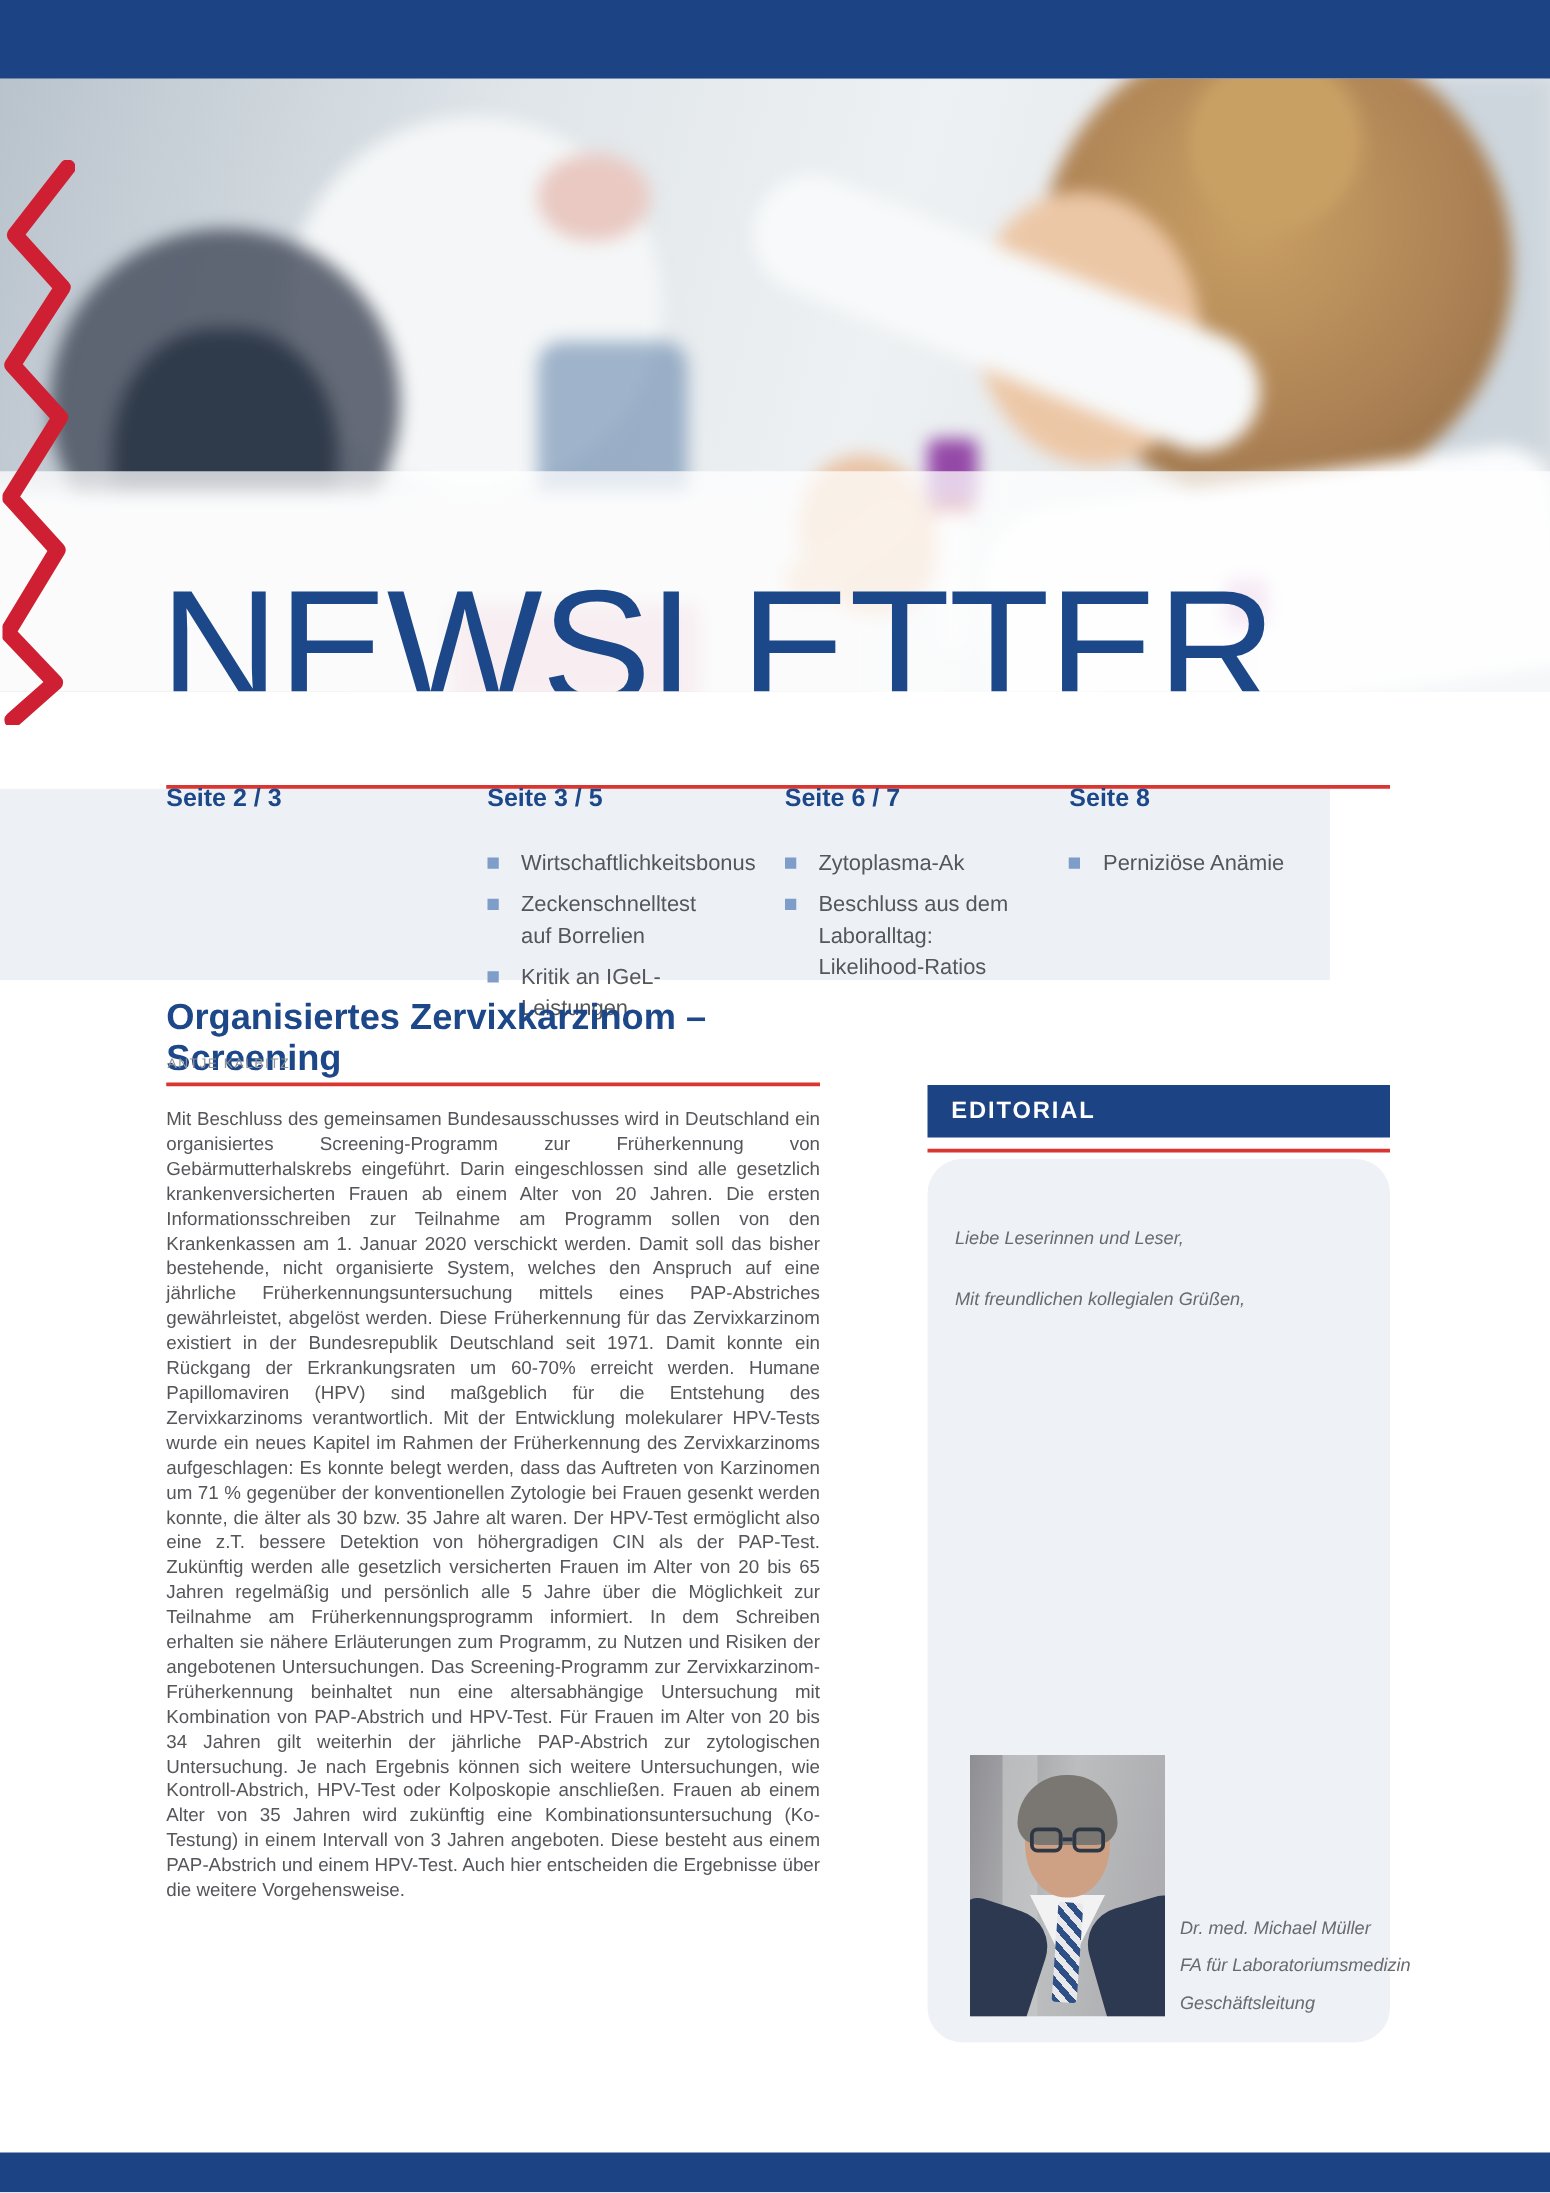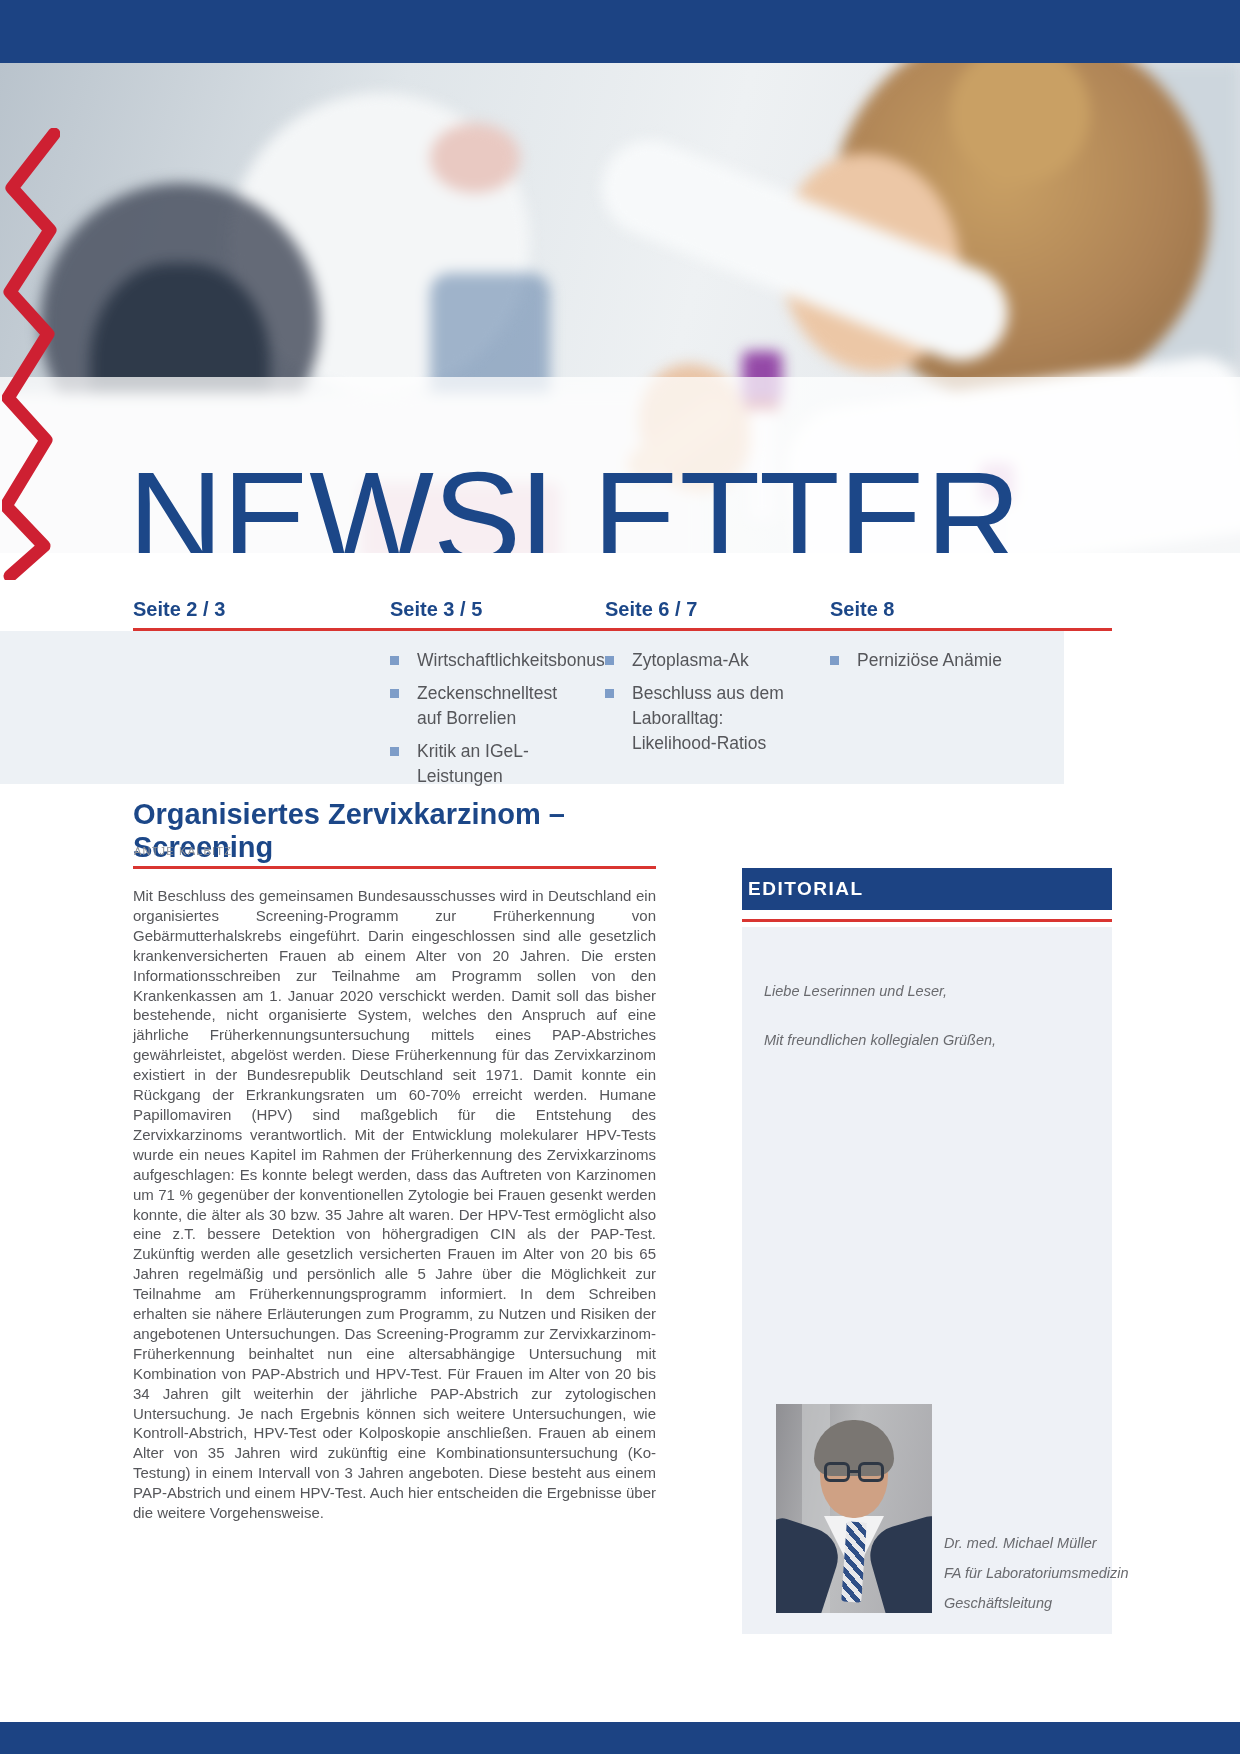--- a/index.html
+++ b/index.html
@@ -38,39 +38,39 @@
   .tube2-body { left:1004px; top:458px; width:26px; height:70px; background:rgba(246,246,251,.85); }
   .hero-band { position:absolute; left:0; top:314px; width:1240px; height:176px; background:rgba(255,255,255,.74); }
   .masthead { position:absolute; left:128px; top:390px; font-size:132px; line-height:1; font-weight:400; letter-spacing:-1px; color:#1c4788; }
 
   
   .logo { position:absolute; left:2px; top:128px; width:58px; height:452px; }
 
   
   .toc-box { position:absolute; left:0; top:631px; width:1064px; height:153px; background:#edf1f5; }
   .toc-rule { position:absolute; left:133px; top:628px; width:979px; height:3px; background:#d93531; }
-  .toc { position:absolute; left:133px; top:598px; width:979px; display:flex; }
+  .toc { position:absolute; left:133px; top:628px; width:979px; display:flex;gap:23px; }
   .toc-col { position:relative; }
   .toc-col:nth-child(1){ width:257px; } .toc-col:nth-child(2){ width:215px; }
   .toc-col:nth-child(3){ width:225px; } .toc-col:nth-child(4){ width:282px; }
   .toc-col h2 { font-size:20px; font-weight:bold; color:#1c4788; }
   .toc-col ul { list-style:none; margin-top:27px; padding-right:22px; }
   .toc-col li { position:relative; padding-left:27px; margin-bottom:8px; font-size:17.5px; line-height:25px; color:#55565a; }
   .toc-col li::before { content:""; position:absolute; left:0; top:8px; width:9px; height:9px; background:#7e9dc8; }
 
   
   .article-title { position:absolute; left:133px; top:798px; width:580px; font-size:29px; font-weight:bold; color:#1c4788; }
   .article-author { position:absolute; left:134px; top:845px; font-size:11px; letter-spacing:1.2px; color:#909296; }
   .article-rule { position:absolute; left:133px; top:866px; width:523px; height:2.5px; background:#d93531; }
   .article-body { position:absolute; left:133px; top:886px; width:523px; font-size:15px; line-height:19.9px; text-align:justify; color:#55565a; hyphens:auto; }
 
   
-  .ed-header { position:absolute; left:742px; top:868px; width:370px; height:42px; background:#1c4383; color:#fff; font-size:19px; font-weight:bold; letter-spacing:1.5px; line-height:42px; padding-left:6px; }
+  .ed-header { position:absolute; left:742px; top:868px; width:370px; height:42px; background:#1c4383; color:#fff; font-size:19px; font-weight:bold; letter-spacing:1.5px; line-height:42px; padding-left:19px; }
   .ed-rule { position:absolute; left:742px; top:919px; width:370px; height:2.5px; background:#d93531; }
-  .ed-panel { position:absolute; left:742px; top:927px; width:370px; height:707px; background:#eef1f6; padding:52px 15px 0 22px; }
+  .ed-panel { position:absolute; left:742px; top:927px; width:370px; height:707px; background:#eef1f6; padding:52px 15px 0 22px;border-radius:28px; }
   .ed-panel p { font-style:italic; font-size:14.5px; line-height:24.5px; color:#696a6e; }
   .ed-panel p.greet { margin-bottom:24px; }
   .ed-panel p.mid { margin-bottom:26px; }
   .ed-panel p.close { margin-top:14px; }
 
   
   .portrait { position:absolute; left:776px; top:1404px; width:156px; height:209px; overflow:hidden; background:linear-gradient(100deg,#8f8f93,#bcbdbf 45%,#a9a9ad); }
   .pp { position:absolute; }
   .pp-band { left:26px; top:0; width:28px; height:209px; background:#c6c7c9; opacity:.7; }
   .pp-hair { left:38px; top:16px; width:80px; height:56px; background:#7a7672; border-radius:40px 40px 18px 18px; }

